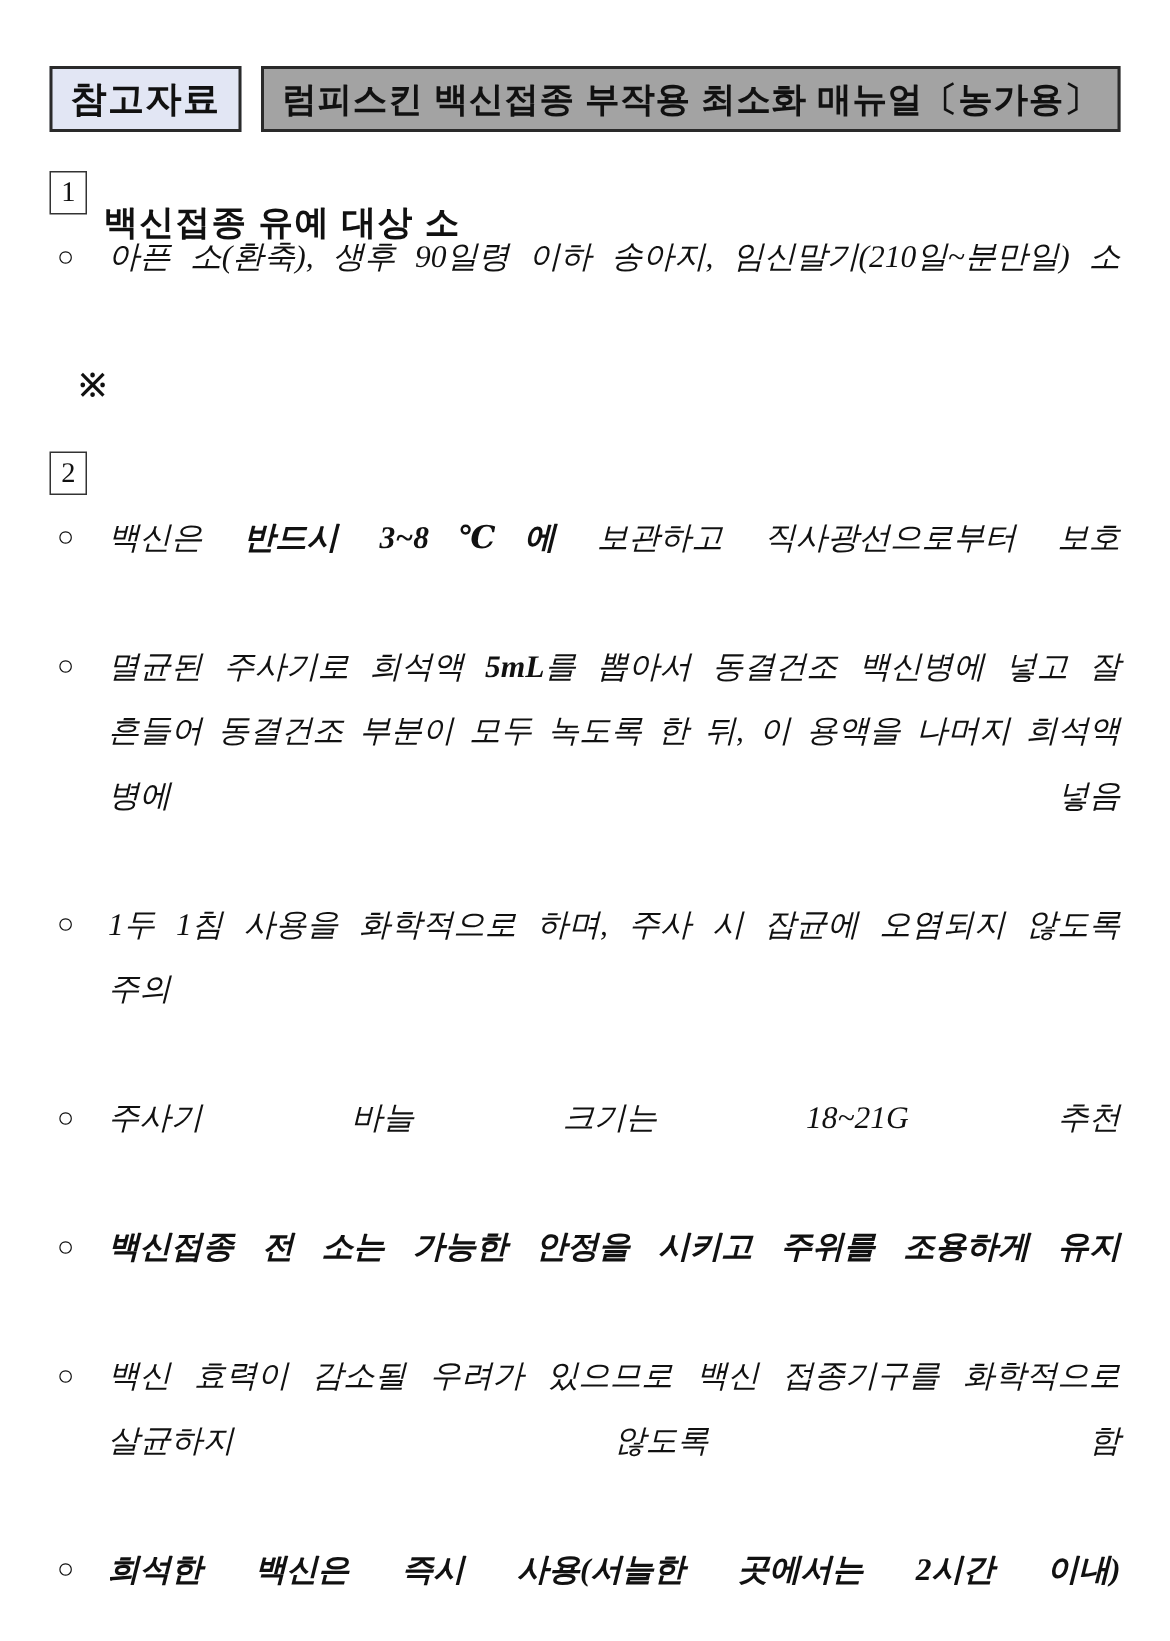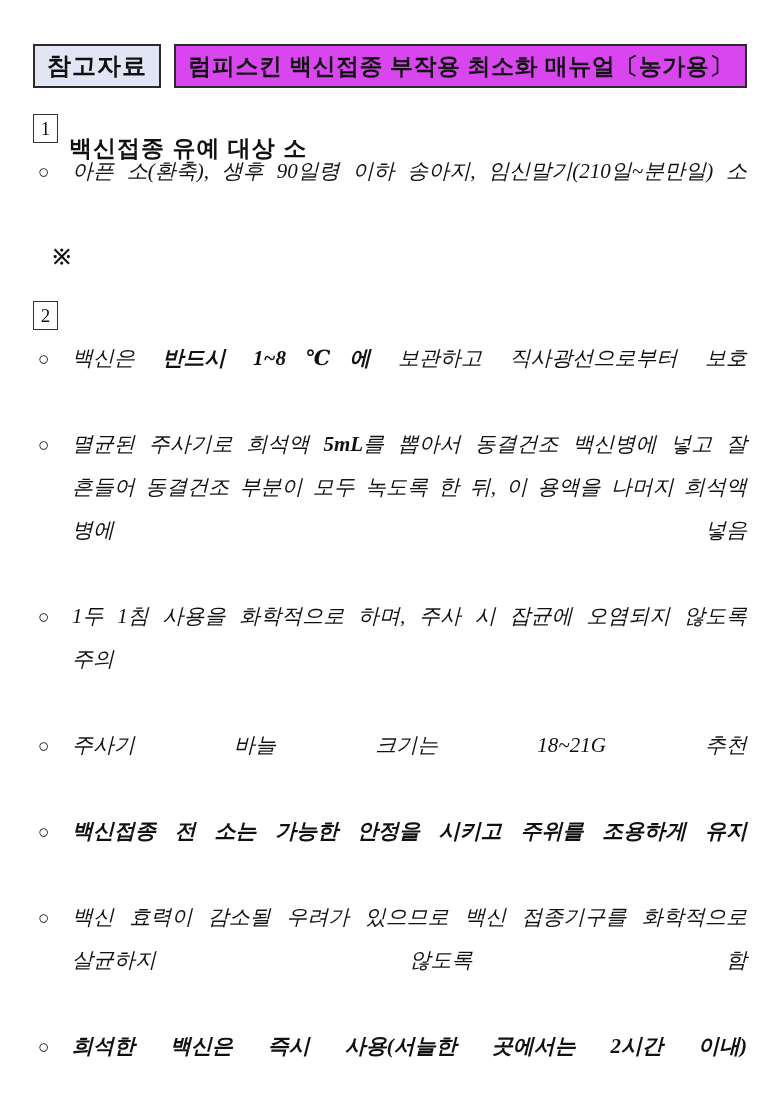--- a/index.html
+++ b/index.html
@@ -19,21 +19,21 @@
   }
   .badge {
     background: #e2e6f4;
     border: 2px solid #2a2a2a;
     width: 124px; flex: 0 0 auto;
     display: flex; align-items: center; justify-content: center;
     font-family: "Liberation Sans", "DejaVu Sans", sans-serif;
     font-weight: bold; font-size: 24px; letter-spacing: 1px; text-align: right;
   }
   .title-box {
-    background: #d946ef;
+    background: #a3a3a3;
     border: 2px solid #2a2a2a;
     flex: 1 1 auto;
     display: flex; align-items: center; justify-content: center;
     font-family: "Liberation Sans", "DejaVu Sans", sans-serif;
     font-weight: bold; font-size: 23px; letter-spacing: 0.5px;
   }
 
   
   .sec {
     margin: 0; padding: 0;
@@ -107,21 +107,21 @@
     </div>
   </div>
 
   <h2 class="sec sec-2">
     <span class="numbox">2</span>
     <span class="sec-rest"></span>
   </h2>
   <div class="items">
     <div class="item item-circle">
       <span class="marker">○</span>
-      <div class="itext"><span>백신은 </span><span class="b">반드시 1~8℃에</span><span> 보관하고 직사광선으로부터 보호</span></div>
+      <div class="itext"><span>백신은 </span><span class="b">반드시 3~8℃에</span><span> 보관하고 직사광선으로부터 보호</span></div>
     </div>
     <div class="item item-circle">
       <span class="marker">○</span>
       <div class="itext"><span>멸균된 주사기로 희석액 </span><span class="b">5mL</span><span>를 뽑아서 동결건조 백신병에 넣고 잘 흔들어 동결건조 부분이 모두 녹도록 한 뒤, 이 용액을 나머지 희석액 병에 넣음</span></div>
     </div>
     <div class="item item-circle">
       <span class="marker">○</span>
       <div class="itext"><span>1두 1침 사용을 화학적으로 하며, 주사 시 잡균에 오염되지 않도록 주의</span></div>
     </div>
     <div class="item item-circle">

